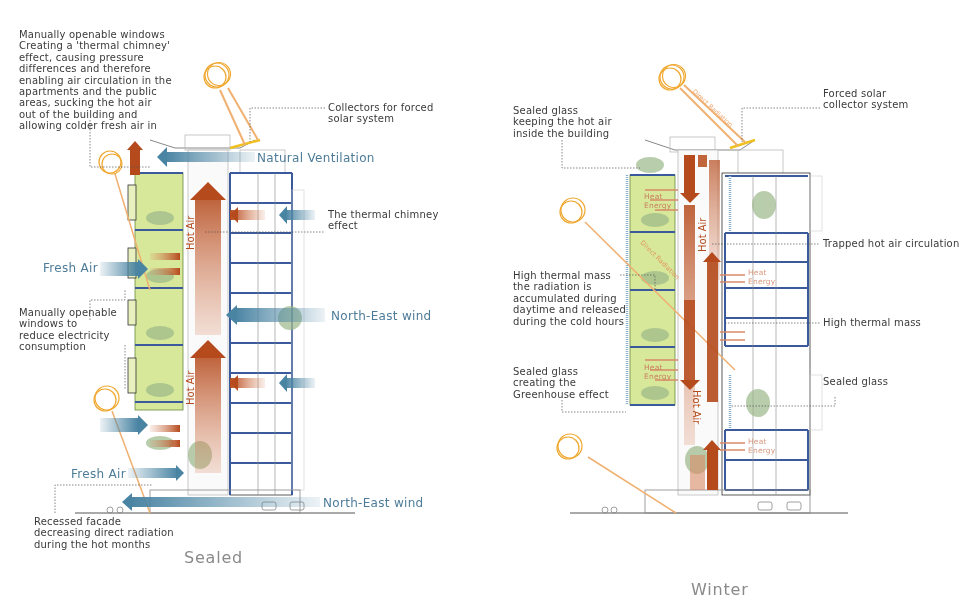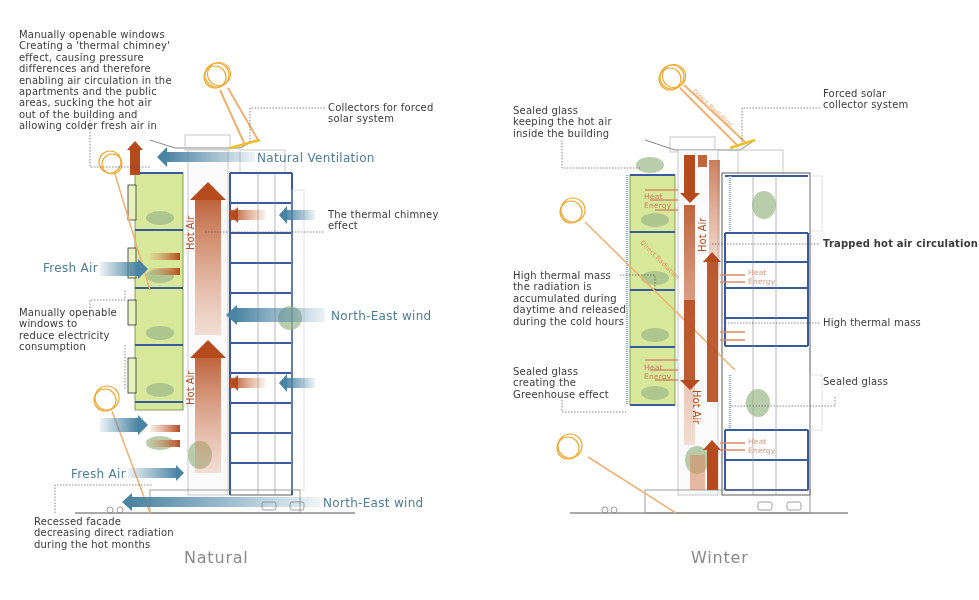--- a/index.html
+++ b/index.html
@@ -320,39 +320,39 @@
 <div class="blue-label" style="left:331px;top:309px;">North-East wind</div>
 <div class="note" style="left:19px;top:307px;">Manually openable
 windows to
 reduce electricity
 consumption</div>
 <div class="blue-label" style="left:71px;top:467px;">Fresh Air</div>
 <div class="blue-label" style="left:323px;top:496px;">North-East wind</div>
 <div class="note" style="left:34px;top:516px;">Recessed facade
 decreasing direct radiation
 during the hot months</div>
-<div class="caption" style="left:184px;top:548px;">Natural</div>
+<div class="caption" style="left:184px;top:548px;">Sealed</div>
 
 <div class="note" style="left:513px;top:105px;">Sealed glass
 keeping the hot air
 inside the building</div>
 <div class="note" style="left:823px;top:88px;">Forced solar
 collector system</div>
-<div class="note" style="left:823px;top:238px;font-weight:bold;">Trapped hot air circulation</div>
+<div class="note" style="left:823px;top:238px;">Trapped hot air circulation</div>
 <div class="note" style="left:513px;top:270px;">High thermal mass
 the radiation is
 accumulated during
 daytime and released
 during the cold hours</div>
 <div class="note" style="left:823px;top:317px;">High thermal mass</div>
 <div class="note" style="left:513px;top:366px;">Sealed glass
 creating the
 Greenhouse effect</div>
 <div class="note" style="left:823px;top:376px;">Sealed glass</div>
 <div class="note" style="left:644px;top:192px;color:#c98060;font-size:7.5px;line-height:9px;">Heat
 Energy</div>
 <div class="note" style="left:748px;top:268px;color:#d99a80;font-size:7.5px;line-height:9px;">Heat
 Energy</div>
 <div class="note" style="left:644px;top:363px;color:#c98060;font-size:7.5px;line-height:9px;">Heat
 Energy</div>
 <div class="note" style="left:748px;top:437px;color:#d99a80;font-size:7.5px;line-height:9px;">Heat
 Energy</div>
-<div class="caption" style="left:691px;top:548px;">Winter</div>
+<div class="caption" style="left:691px;top:580px;">Winter</div>
 
 </body></html>

